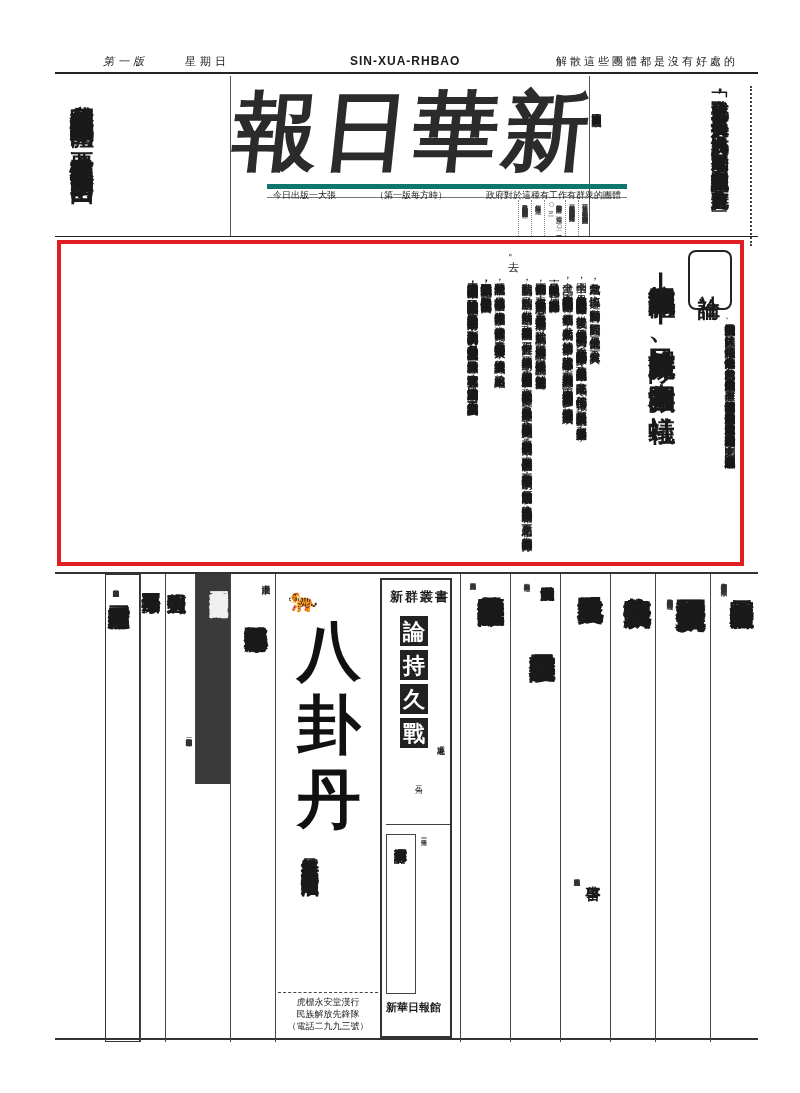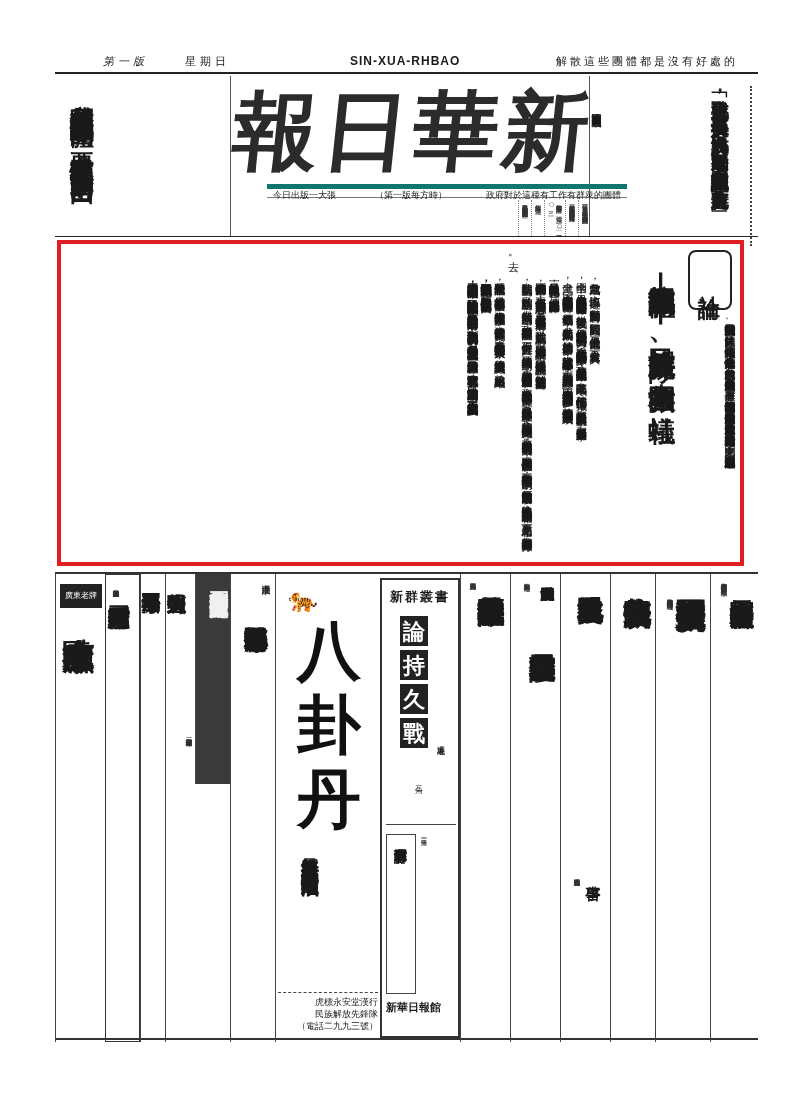--- a/index.html
+++ b/index.html
@@ -66,37 +66,37 @@
 
   .ad-wuhan { left: 455px; width: 50px; }
   .ad-wuhan .pre { position: absolute; right: 4px; top: 2px; font-size: 14px; line-height: 16px; height: 60px; }
   .ad-wuhan .head { position: absolute; right: 2px; top: 60px; font-size: 26px; line-height: 30px; height: 400px; }
   .ad-wuhan .fine { position: absolute; left: 2px; top: 4px; width: 18px; height: 460px; }
 
   .ad-shehui { left: 405px; width: 50px; }
   .ad-shehui .head { position: absolute; right: 4px; top: 2px; font-size: 27px; line-height: 30px; height: 460px; }
   .ad-shehui .fine { position: absolute; left: 2px; top: 4px; width: 14px; height: 300px; }
 
-  .ad-book { left: 325px; width: 80px; border: 2px solid #333; top: 4px; height: 460px; }
+  .ad-book { left: 325px; width: 72px; border: 2px solid #333; top: 4px; height: 460px; }
   .ad-book .series { position: absolute; left: 0; top: 8px; width: 76px; text-align: center; font-size: 13px; letter-spacing: 2px; font-weight: bold; }
   .ad-book .book-title { position: absolute; left: 18px; top: 36px; width: 32px; }
   .ad-book .book-title span { display: block; background: #222; color: #fff; width: 28px; height: 30px; margin-bottom: 4px; font-size: 22px; line-height: 30px; text-align: center; font-weight: bold; }
   .ad-book .author { position: absolute; left: 52px; top: 160px; font-size: 8px; height: 40px; }
   .ad-book .price { position: absolute; left: 30px; top: 200px; font-size: 8px; height: 30px; }
   .ad-book .sep { position: absolute; left: 4px; top: 244px; width: 70px; height: 1px; background: #444; }
   .ad-book .weekly { position: absolute; left: 4px; top: 254px; width: 30px; height: 160px; border: 1px solid #444; }
   .ad-book .weekly .t { font-size: 13px; height: 140px; padding: 4px; font-weight: bold; }
   .ad-book .list { position: absolute; left: 38px; top: 254px; width: 36px; height: 160px; }
   .ad-book .pub { position: absolute; left: 4px; top: 420px; width: 72px; font-size: 11px; text-align: left; }
 
   .ad-bagua { left: 220px; width: 105px; }
   .ad-bagua .tiger { position: absolute; left: 12px; top: 12px; font-size: 24px; color: #333; }
   .ad-bagua .brand { position: absolute; left: 15px; top: 40px; width: 76px; font-size: 64px; line-height: 74px; font-weight: bold; text-align: center; color: #111; }
   .ad-bagua .effects { position: absolute; left: 18px; top: 270px; font-size: 18px; line-height: 32px; height: 140px; font-weight: bold; }
-  .ad-bagua .store { position: absolute; left: 2px; top: 418px; width: 100px; font-size: 9px; text-align: right; line-height: 12px; border-top: 1px dashed #444; padding-top: 3px; }
+  .ad-bagua .store { position: absolute; left: 2px; top: 418px; width: 100px; font-size: 9px; text-align: center; line-height: 12px; border-top: 1px dashed #444; padding-top: 3px; }
 
   .ad-clinic { left: 175px; width: 45px; }
   .ad-clinic .loc { position: absolute; right: 4px; top: 4px; font-size: 9px; height: 30px; line-height: 11px; }
   .ad-clinic .head { position: absolute; right: 6px; top: 34px; font-size: 24px; line-height: 26px; height: 250px; }
 
   .ad-baiyao { left: 140px; width: 35px; background: #3a3a3a; color: #eee; top: 0; height: 210px; }
   .ad-baiyao .head { position: absolute; right: 2px; top: 2px; font-size: 19px; line-height: 16px; height: 200px; color: #f0f0f0; }
 
   .ad-notice { left: 110px; width: 30px; }
   .ad-notice .head { position: absolute; right: 4px; top: 4px; font-size: 20px; height: 150px; }
@@ -261,18 +261,14 @@
 
     <div class="ad ad-gas">
       <div class="head vt big">軍用毒氣治療學</div>
     </div>
 
     <div class="ad ad-letters">
       <div class="head vt big">徵求慰問信三十萬封</div>
       <div class="fine small-print">武漢各界慰勞前線抗戰將士委員會</div>
     </div>
 
-    <div class="ad ad-soap">
-      <div class="tag">廣東老牌</div>
-      <div class="head vt big">歐家全癬癩皮膚水</div>
-    </div>
   </div>
 </div>
 
 </body></html>

